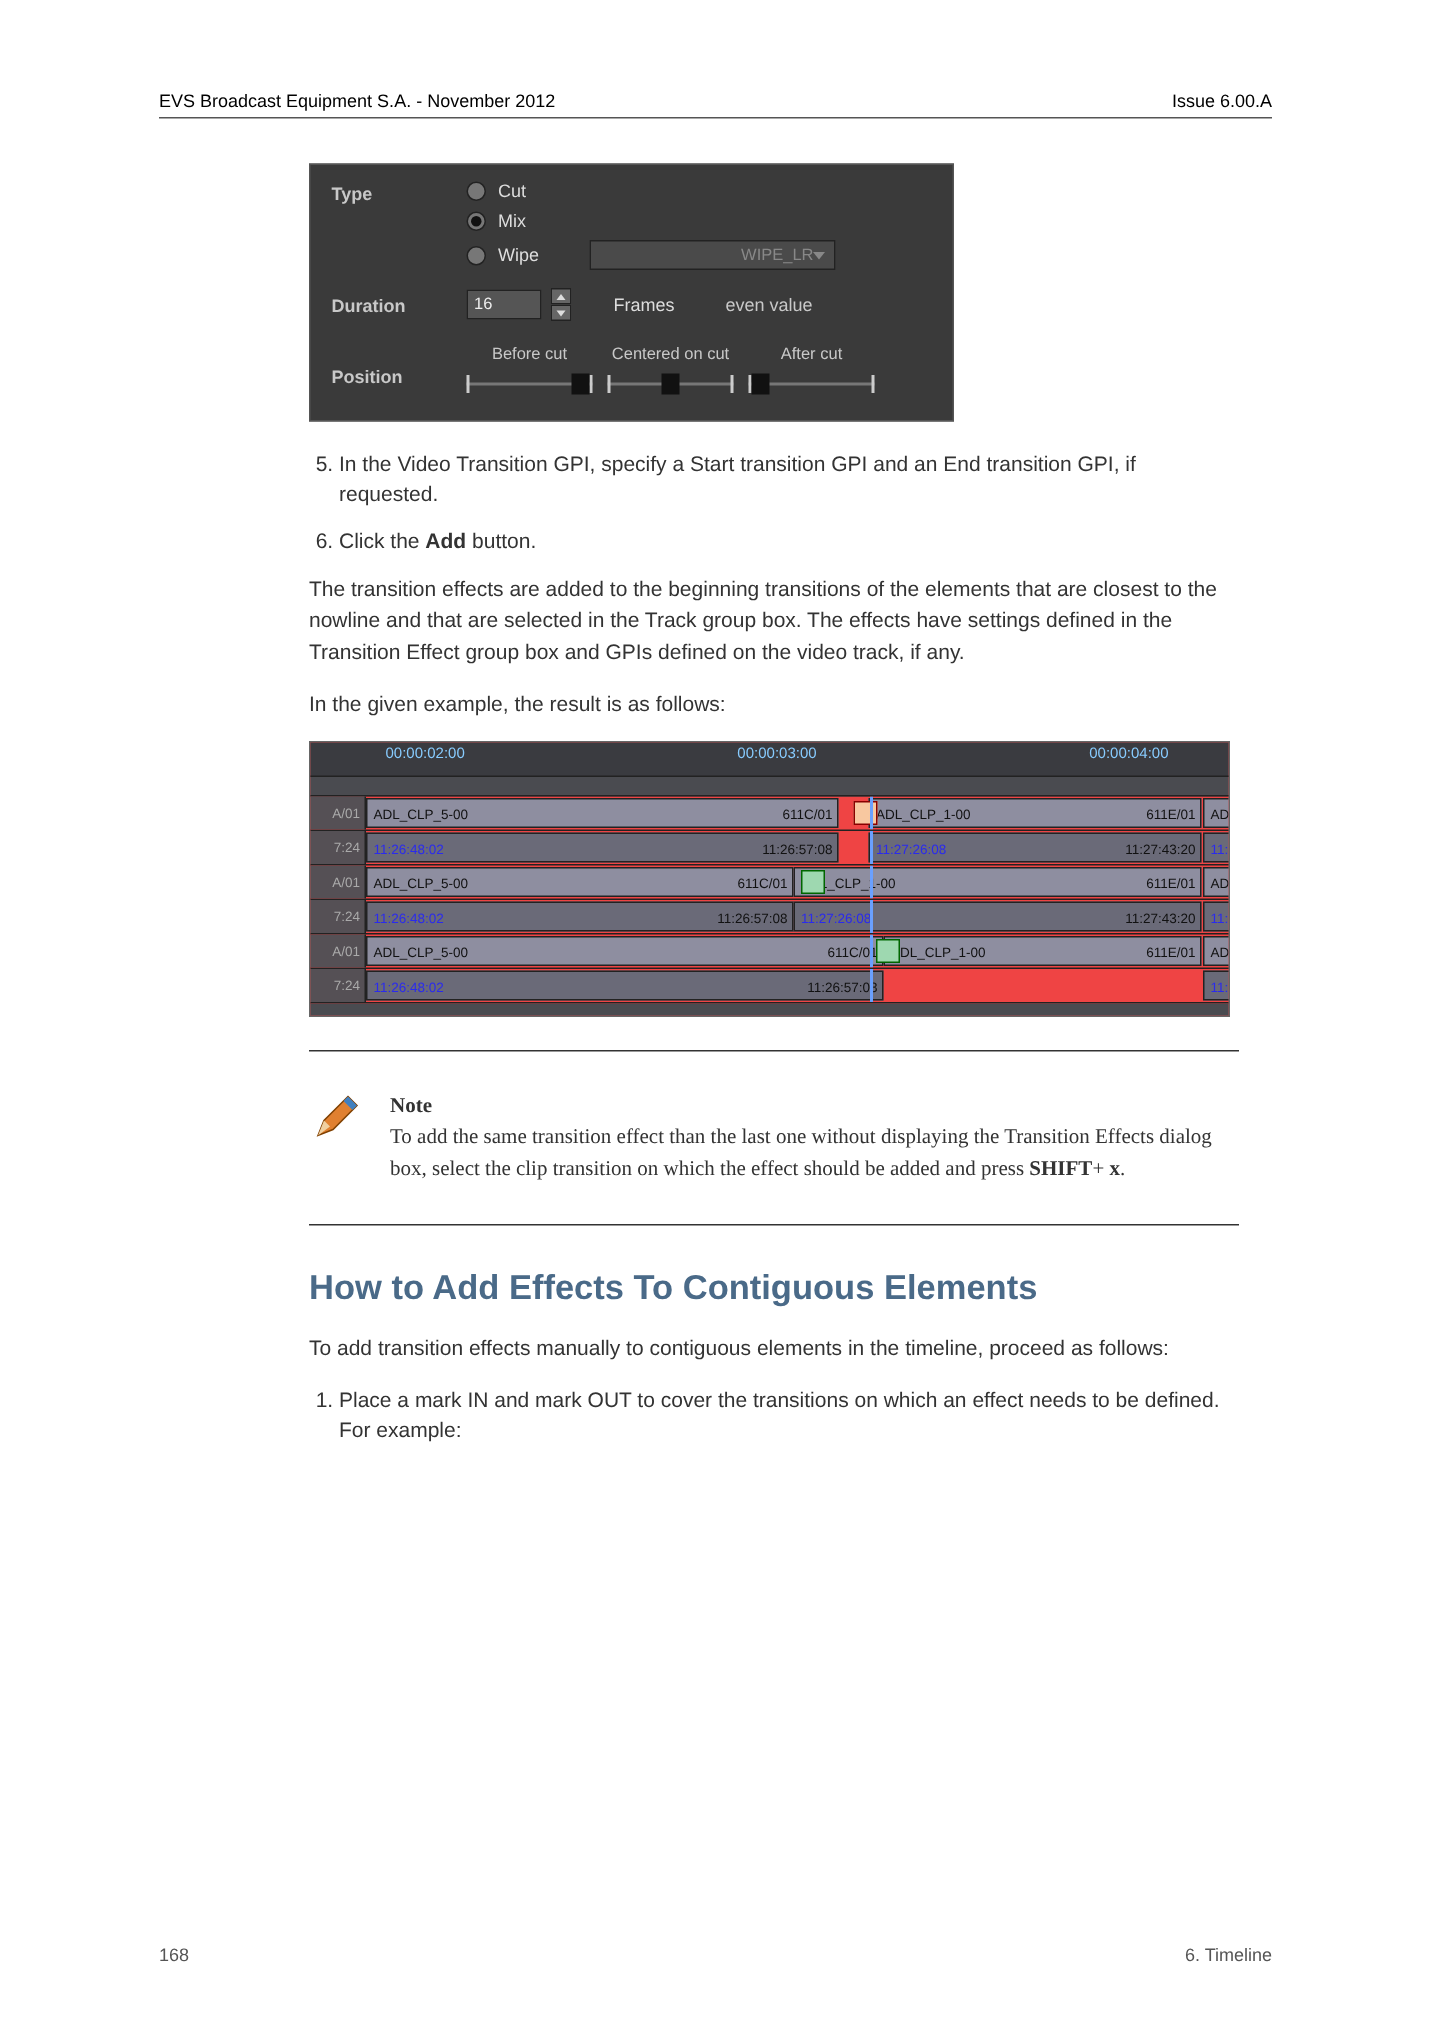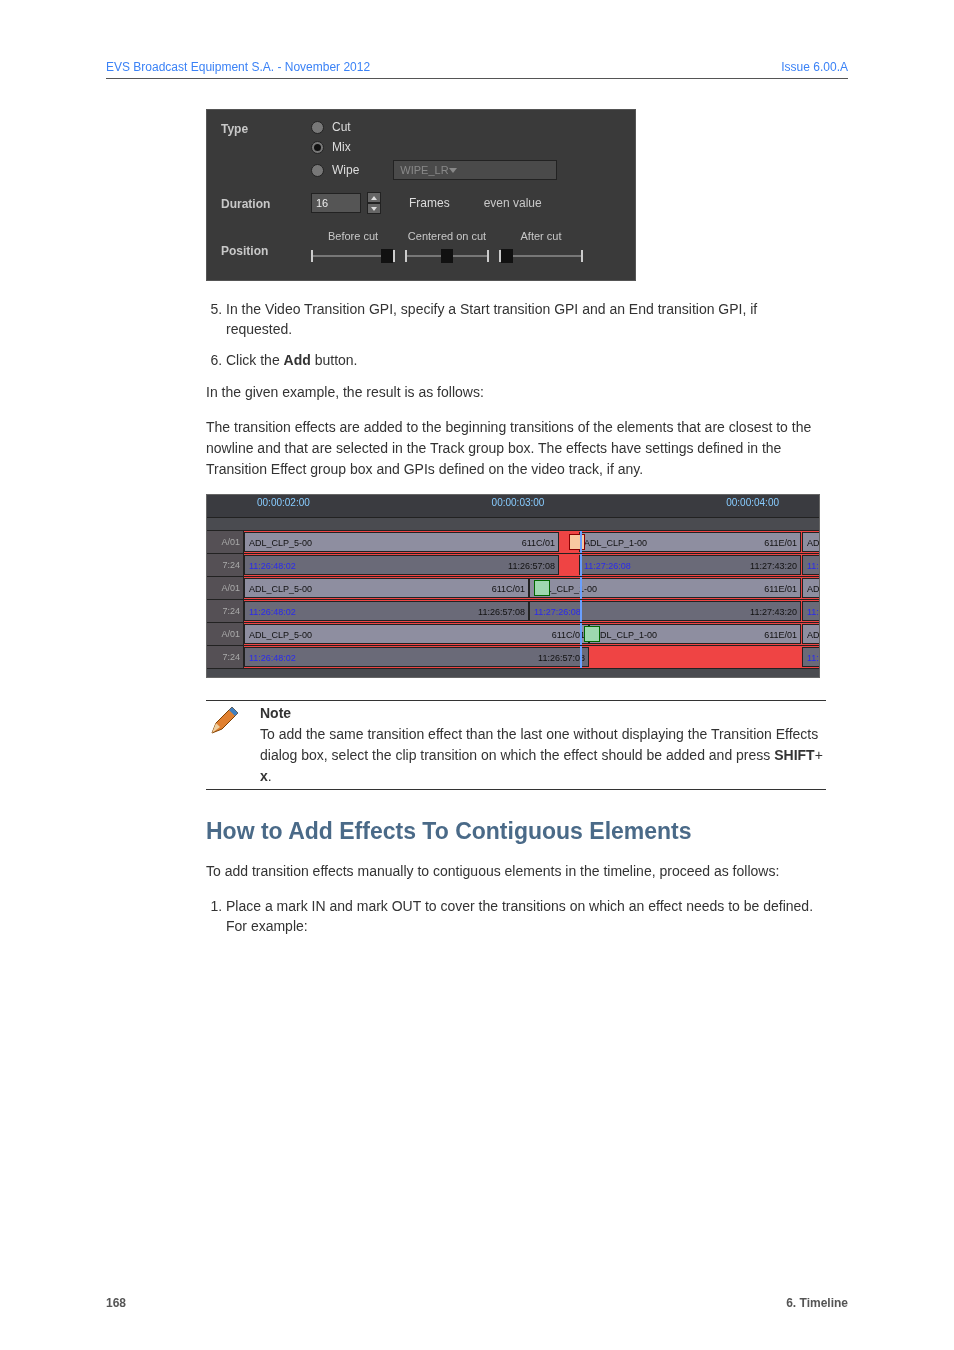--- a/index.html
+++ b/index.html
@@ -13,21 +13,21 @@
     width: 954px;
     height: 1350px;
     box-sizing: border-box;
     padding: 60px 106px 40px 106px;
     position: relative;
   }
   .header-row {
     display: flex;
     justify-content: space-between;
     font-size: 12px;
-    color: #3b82f6;
+    color: #000000;
     border-bottom: 1px solid #555;
     padding-bottom: 4px;
     margin-bottom: 30px;
   }
   .content {
     margin-left: 100px;
     width: 620px;
   }
   .transition-panel {
     background: #3a3a3a;
@@ -85,21 +85,21 @@
   .wipe-box {
     background:#4a4a4a;
     color:#888;
     border:1px solid #222;
     width:150px;
     height:18px;
     line-height:18px;
     padding:0 6px;
     font-size:11px;
     display:flex;
-    justify-content:flex-start;
+    justify-content:flex-end;
     align-items:center;
   }
   .wipe-box .arrow-down {
     width:0;height:0;
     border-left:4px solid transparent;
     border-right:4px solid transparent;
     border-top:5px solid #888;
   }
   .spinner {
     display:flex;
@@ -281,25 +281,26 @@
   .nowline{
     position:absolute;
     top:0;bottom:0;
     width:2px;
     background:#6aa0ff;
   }
 
   .note-block{
     border-top:1px solid #333;
     border-bottom:1px solid #333;
-    padding:2px 0;
+    padding:26px 0;
     display:flex;
     gap:12px;
     margin:8px 0 28px 0;
     line-height:1.5;
+    font-family:Liberation Serif, serif;
   }
   .note-icon{
     width:42px;
     flex:none;
   }
   .pencil{
     width:36px;height:36px;
     position:relative;
   }
   .pencil svg{width:100%;height:100%;}
@@ -313,21 +314,20 @@
 
   .footer-row{
     position:absolute;
     bottom:40px;
     left:106px;
     right:106px;
     display:flex;
     justify-content:space-between;
     font-size:12px;
     color:#555;
-    font-weight:bold;
   }
 </style>
 </head>
 <body>
 
 <div class="page">
   <div class="header-row">
     <span>EVS Broadcast Equipment S.A. - November 2012</span>
     <span>Issue 6.00.A</span>
   </div>
@@ -408,22 +408,22 @@
       </div>
     </div>
 
     <ol class="numbered" start="5">
       <li>In the Video Transition GPI, specify a Start transition GPI and an End transition GPI, if requested.</li>
       <li>
         <span>Click the </span><b>Add</b><span> button.</span>
       </li>
     </ol>
 
+    <p class="para">The transition effects are added to the beginning transitions of the elements that are closest to the nowline and that are selected in the Track group box. The effects have settings defined in the Transition Effect group box and GPIs defined on the video track, if any.</p>
     <p class="para">In the given example, the result is as follows:</p>
-    <p class="para">The transition effects are added to the beginning transitions of the elements that are closest to the nowline and that are selected in the Track group box. The effects have settings defined in the Transition Effect group box and GPIs defined on the video track, if any.</p>
 
     <div class="timeline">
       <div class="tl-ruler">
         <div class="tick" style="text-align:left;padding-left:50px;">00:00:02:00</div>
         <div class="tick">00:00:03:00</div>
         <div class="tick" style="text-align:right;padding-right:40px;">00:00:04:00</div>
       </div>
       <div class="tl-gap"></div>
       <div id="tl-rows">
           <div class="tl-row">

